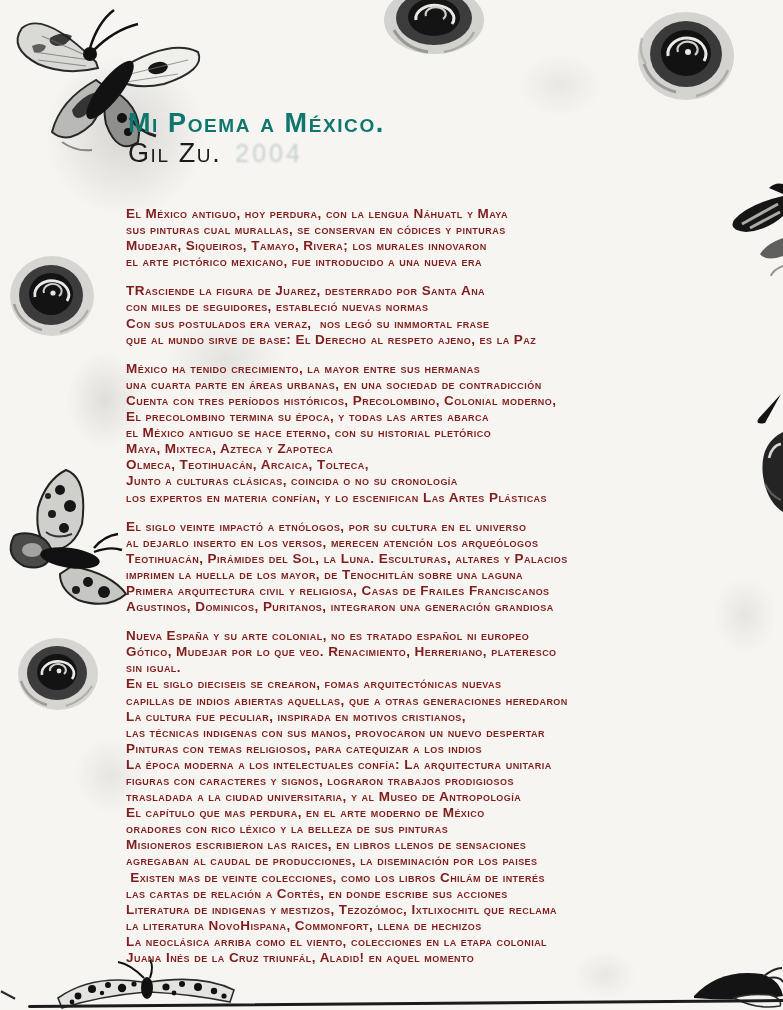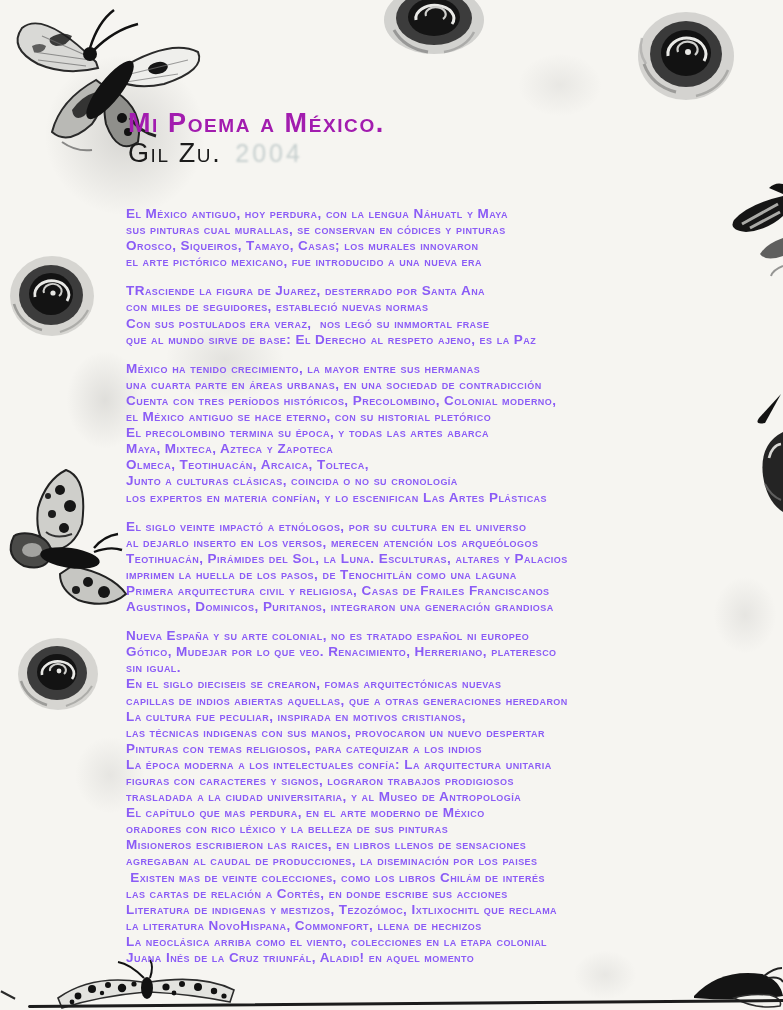--- a/index.html
+++ b/index.html
@@ -5,36 +5,36 @@
   html,body { margin:0; padding:0; background:#e8e8e8; }
   .page {
     position:relative; width:783px; height:1010px; margin:0 auto;
     background:#f6f5f1; overflow:hidden;
     font-family:"Liberation Sans", sans-serif; color:#1f1f1f;
   }
   
   .title-block { position:absolute; left:128px; top:108px; }
   .page-title {
     font-variant:small-caps; font-weight:700; font-size:27px;
-    letter-spacing:1.6px; color:#a21caf; line-height:30px; white-space:pre;
+    letter-spacing:1.6px; color:#0f766e; line-height:30px; white-space:pre;
   }
   .page-author {
     font-variant:small-caps; font-weight:400; font-size:27px;
     letter-spacing:1.6px; color:#1b1b1b; line-height:30px; white-space:pre;
   }
   .faded-year {
     display:inline-block; margin-left:14px;
     color:#9fb0b2; opacity:0.55; filter:blur(1.1px);
     font-size:25px; letter-spacing:3px;
   }
   .poem-area { position:absolute; left:126px; top:206px; width:648px; }
   .stanza { margin:0 0 13px 0; }
   .line {
     font-variant:small-caps; font-weight:700; font-size:13.5px;
-    line-height:16.1px; letter-spacing:0.45px; white-space:pre; color:#8b5cf6;
+    line-height:16.1px; letter-spacing:0.45px; white-space:pre; color:#7f1d1d;
   }
   
   .deco { position:absolute; pointer-events:none; }
   .smudge { position:absolute; border-radius:50%; pointer-events:none; }
   .scanline {
     position:absolute; left:28px; bottom:5px; width:760px; height:3px;
     background:#1c1c1c; transform:rotate(-0.45deg); border-radius:2px;
   }
   .scanline2 {
     position:absolute; left:0px; bottom:14px; width:16px; height:2px;
@@ -183,45 +183,45 @@
 
   <div class="title-block">
     <div class="page-title">Mi Poema a México.</div>
     <div class="page-author"><span>Gil Zu.</span><span class="faded-year">2004</span></div>
   </div>
 
   <div class="poem-area">
       <div class="stanza">
         <div class="line">El México antiguo, hoy perdura, con la lengua Náhuatl y Maya</div>
         <div class="line">sus pinturas cual murallas, se conservan en códices y pinturas</div>
-        <div class="line">Orosco, Siqueiros, Tamayo, Casas; los murales innovaron</div>
+        <div class="line">Mudejar, Siqueiros, Tamayo, Rivera; los murales innovaron</div>
         <div class="line">el arte pictórico mexicano, fue introducido a una nueva era</div>
       </div>
       <div class="stanza">
         <div class="line">TRasciende la figura de Juarez, desterrado por Santa Ana</div>
         <div class="line">con miles de seguidores, estableció nuevas normas</div>
         <div class="line">Con sus postulados era veraz,  nos legó su inmmortal frase</div>
         <div class="line">que al mundo sirve de base: El Derecho al respeto ajeno, es la Paz</div>
       </div>
       <div class="stanza">
         <div class="line">México ha tenido crecimiento, la mayor entre sus hermanas</div>
         <div class="line">una cuarta parte en áreas urbanas, en una sociedad de contradicción</div>
         <div class="line">Cuenta con tres períodos históricos, Precolombino, Colonial moderno,</div>
+        <div class="line">El precolombino termina su época, y todas las artes abarca</div>
         <div class="line">el México antiguo se hace eterno, con su historial pletórico</div>
-        <div class="line">El precolombino termina su época, y todas las artes abarca</div>
         <div class="line">Maya, Mixteca, Azteca y Zapoteca</div>
         <div class="line">Olmeca, Teotihuacán, Arcaica, Tolteca,</div>
         <div class="line">Junto a culturas clásicas, coincida o no su cronología</div>
         <div class="line">los expertos en materia confían, y lo escenifican Las Artes Plásticas</div>
       </div>
       <div class="stanza">
         <div class="line">El siglo veinte impactó a etnólogos, por su cultura en el universo</div>
         <div class="line">al dejarlo inserto en los versos, merecen atención los arqueólogos</div>
         <div class="line">Teotihuacán, Pirámides del Sol, la Luna. Esculturas, altares y Palacios</div>
-        <div class="line">imprimen la huella de los pasos, de Tenochitlán como una laguna</div>
+        <div class="line">imprimen la huella de los mayor, de Tenochitlán sobre una laguna</div>
         <div class="line">Primera arquitectura civil y religiosa, Casas de Frailes Franciscanos</div>
         <div class="line">Agustinos, Dominicos, Puritanos, integraron una generación grandiosa</div>
       </div>
       <div class="stanza">
         <div class="line">Nueva España y su arte colonial, no es tratado español ni europeo</div>
         <div class="line">Gótico, Mudejar por lo que veo. Renacimiento, Herreriano, plateresco</div>
         <div class="line">sin igual.</div>
         <div class="line">En el siglo dieciseis se crearon, fomas arquitectónicas nuevas</div>
         <div class="line">capillas de indios abiertas aquellas, que a otras generaciones heredaron</div>
         <div class="line">La cultura fue peculiar, inspirada en motivos cristianos,</div>

